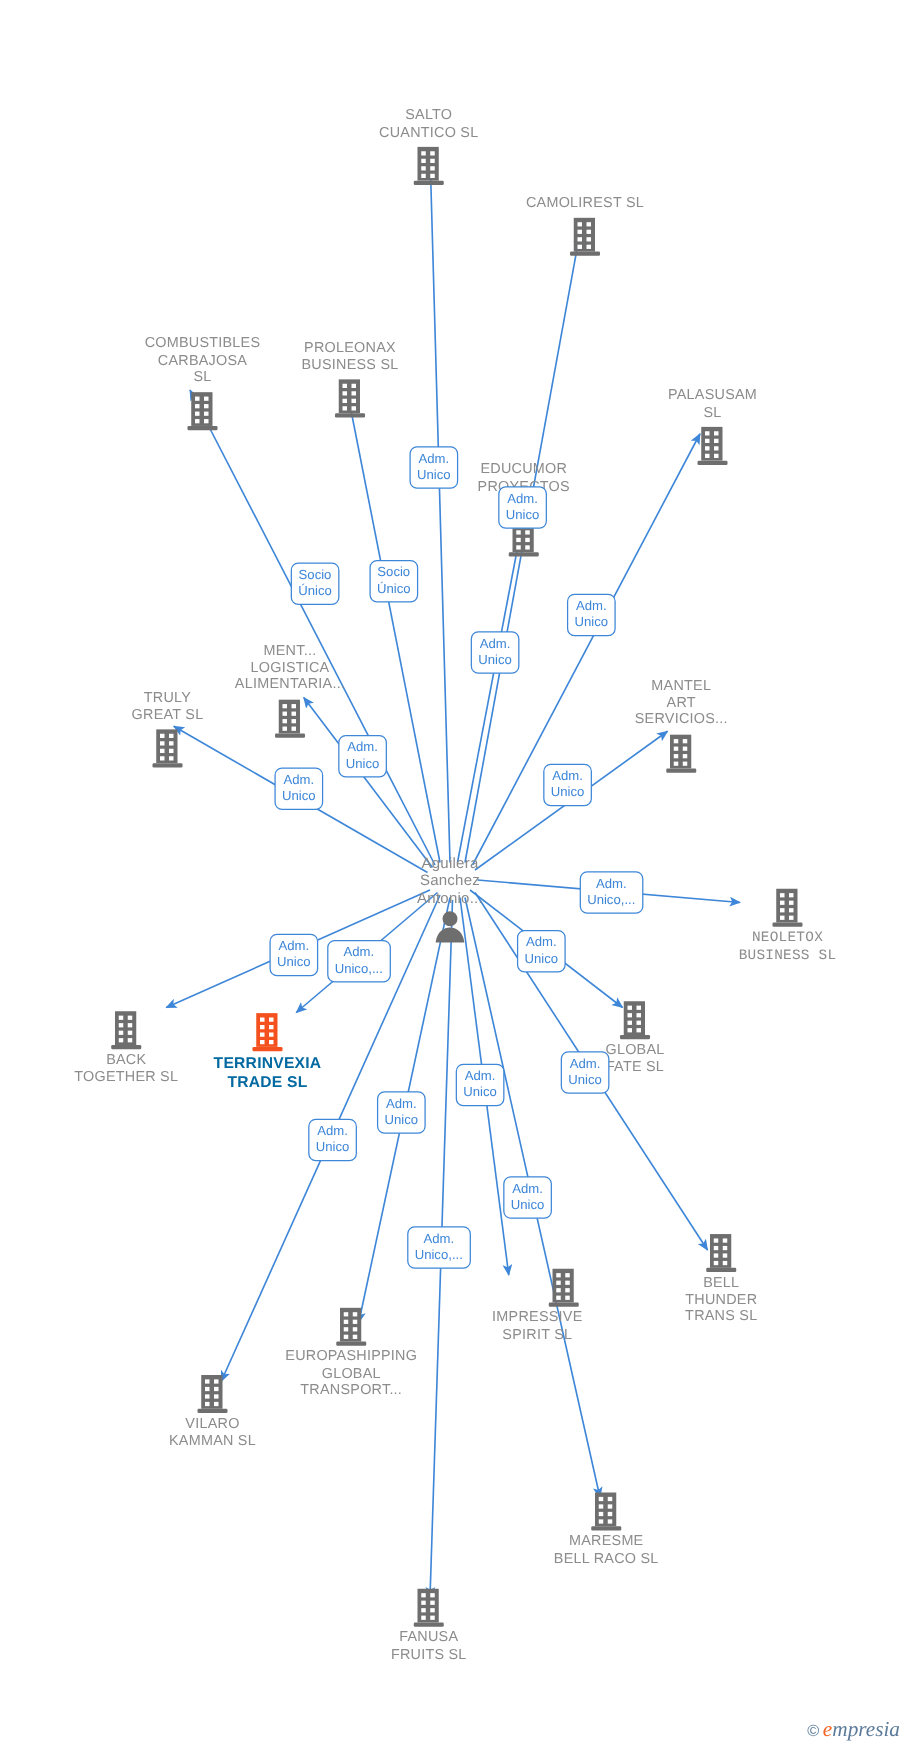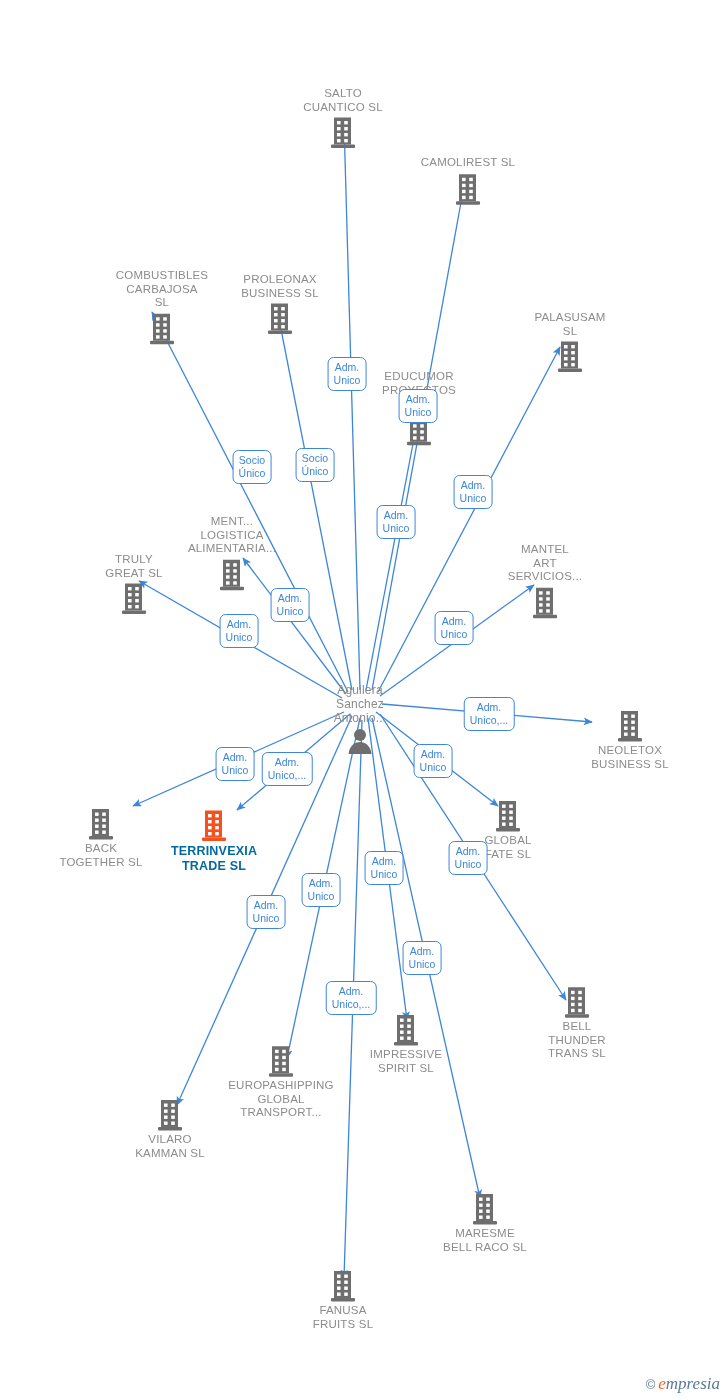--- a/index.html
+++ b/index.html
@@ -232,21 +232,21 @@
       </div>
       <div class="node person above" style="left: 360px; top: 703px;">
         <span class="label">Aguilera
 Sanchez
 Antonio...</span>
         <span class="glyph"><svg width="28" height="28" viewBox="0 0 28 28" xmlns="http://www.w3.org/2000/svg">
             <circle cx="14" cy="8" r="6" fill="#6e6e6e"></circle>
             <path d="M2.5 27 C3.5 18.5 9 15 14 15 C19 15 24.5 18.5 25.5 27 Z" fill="#6e6e6e"></path>
           </svg></span>
       </div>
-      <div class="node below" style="left: 630px; top: 740px;">
+      <div class="node below" style="left: 630px; top: 740px; font-family: Liberation Mono, monospace;">
         <span class="glyph"><svg width="30" height="34" viewBox="0 0 30 34" xmlns="http://www.w3.org/2000/svg">
             <rect x="6" y="2" width="17" height="27" fill="#6e6e6e"></rect>
             <rect x="3" y="29" width="24" height="3.4" rx="1" fill="#6e6e6e"></rect>
             <g fill="#ffffff">
               <rect x="9" y="5.5" width="3.6" height="3.4"></rect>
               <rect x="16.2" y="5.5" width="3.6" height="3.4"></rect>
               <rect x="9" y="11.5" width="3.6" height="3.4"></rect>
               <rect x="16.2" y="11.5" width="3.6" height="3.4"></rect>
               <rect x="9" y="17.5" width="3.6" height="3.4"></rect>
               <rect x="16.2" y="17.5" width="3.6" height="3.4"></rect>
@@ -323,21 +323,21 @@
               <rect x="9" y="17.5" width="3.6" height="3.4"></rect>
               <rect x="16.2" y="17.5" width="3.6" height="3.4"></rect>
               <rect x="9" y="23.5" width="3.6" height="3.4"></rect>
               <rect x="16.2" y="23.5" width="3.6" height="3.4"></rect>
             </g>
           </svg></span>
         <span class="label">BELL
 THUNDER
 TRANS  SL</span>
       </div>
-      <div class="node below" style="left: 406px; top: 1044px;">
+      <div class="node below" style="left: 406px; top: 1044px; align-items: flex-end;">
         <span class="glyph"><svg width="30" height="34" viewBox="0 0 30 34" xmlns="http://www.w3.org/2000/svg">
             <rect x="6" y="2" width="17" height="27" fill="#6e6e6e"></rect>
             <rect x="3" y="29" width="24" height="3.4" rx="1" fill="#6e6e6e"></rect>
             <g fill="#ffffff">
               <rect x="9" y="5.5" width="3.6" height="3.4"></rect>
               <rect x="16.2" y="5.5" width="3.6" height="3.4"></rect>
               <rect x="9" y="11.5" width="3.6" height="3.4"></rect>
               <rect x="16.2" y="11.5" width="3.6" height="3.4"></rect>
               <rect x="9" y="17.5" width="3.6" height="3.4"></rect>
               <rect x="16.2" y="17.5" width="3.6" height="3.4"></rect>

